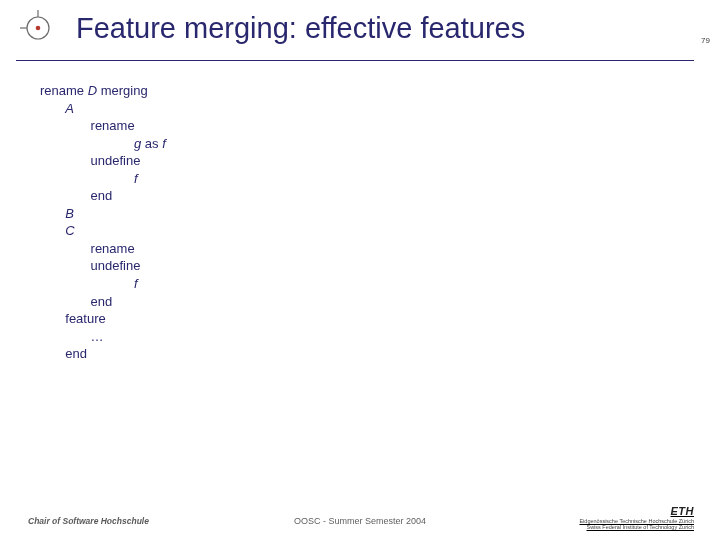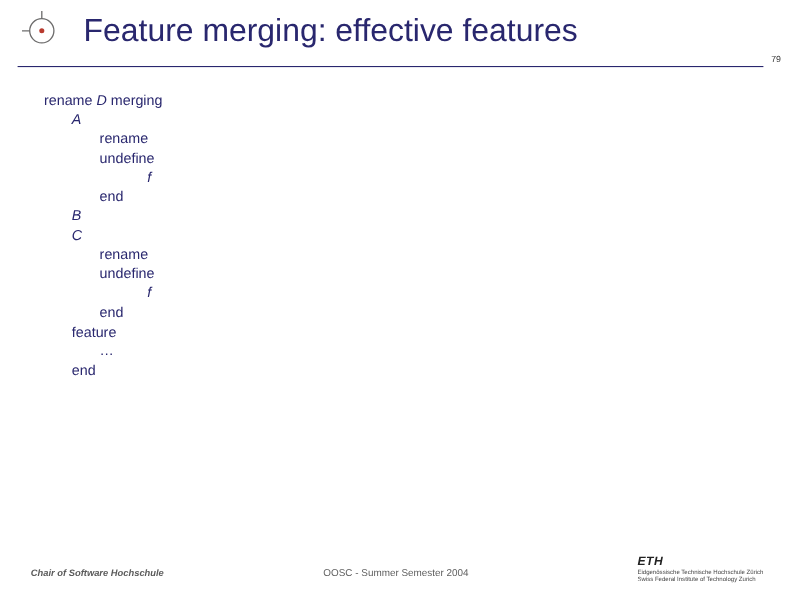--- a/index.html
+++ b/index.html
@@ -42,21 +42,21 @@
     position: absolute;
     left: 16px;
     right: 26px;
     top: 44px;
     height: 1px;
     background: #29276e;
   }
   .page-num {
     position: absolute;
     right: 10px;
-    top: 33px;
+    top: 20px;
     font-size: 8px;
     color: #3b3b3b;
   }
   .body {
     position: absolute;
     top: 82px;
     left: 40px;
     right: 40px;
     font-size: 13px;
     color: #29276e;
@@ -79,20 +79,22 @@
     right: 0;
     bottom: 14px;
     text-align: center;
     font-size: 9px;
     color: #5f5f5f;
   }
   .footer-right {
     position: absolute;
     right: 26px;
     bottom: 10px;
+    text-align: right;
+    text-decoration: underline;
   }
   .eth-label {
     font-family: Arial, sans-serif;
     font-weight: bold;
     font-style: italic;
     font-size: 11px;
     letter-spacing: 0.5px;
     color: #222;
   }
   .eth-sub {
@@ -123,20 +125,21 @@
     </span>
     <div class="header-title">Feature merging: effective features</div>
     <div class="header-rule"></div>
     <div class="page-num">79</div>
   </div>
 
   <div class="body">
     <div class="code-line"><span>rename </span><span class="italic">D</span><span> merging</span></div>
     <div class="code-line"><span>       </span><span class="italic">A</span></div>
     <div class="code-line"><span>              rename</span></div>
+    <div class="code-line"><span>                          </span><span class="italic">g</span><span> as </span><span class="italic">f</span></div>
     <div class="code-line"><span>              undefine</span></div>
     <div class="code-line"><span>                          </span><span class="italic">f</span></div>
     <div class="code-line"><span>              end</span></div>
     <div class="code-line"><span>       </span><span class="italic">B</span></div>
     <div class="code-line"><span>       </span><span class="italic">C</span></div>
     <div class="code-line"><span>              rename</span></div>
     <div class="code-line"><span>              undefine</span></div>
     <div class="code-line"><span>                          </span><span class="italic">f</span></div>
     <div class="code-line"><span>              end</span></div>
     <div class="code-line"><span>       feature</span></div>

